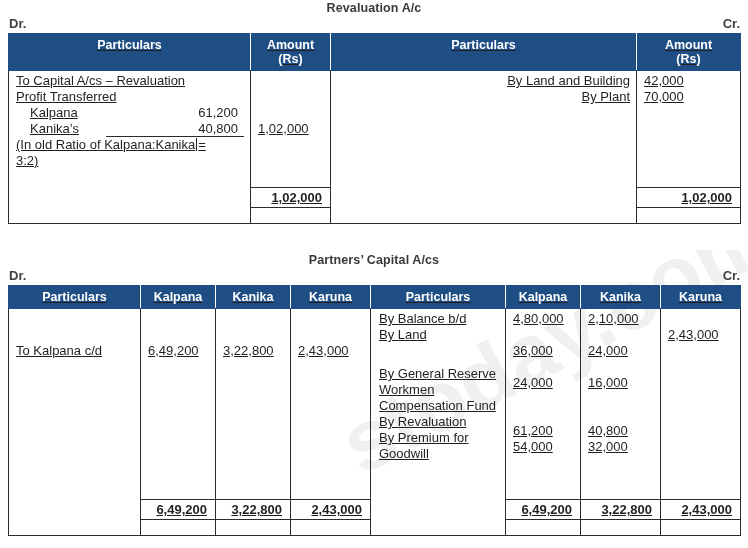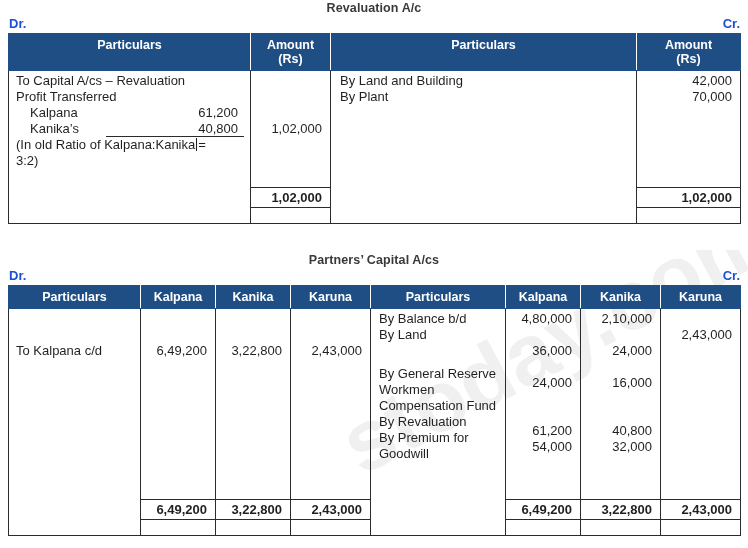--- a/index.html
+++ b/index.html
@@ -58,30 +58,31 @@
 
   .drcr {
     position: relative;
     height: 17px;
   }
   .drcr .dr, .drcr .cr {
     position: absolute;
     top: 0;
     font-size: 13px;
     font-weight: bold;
-    color: #1d4ed8;
+    color: #404040;
   }
   .drcr .dr { left: 9px; }
   .drcr .cr { right: 8px; }
 
   table.ledger {
     border-collapse: collapse;
     width: 732px;
     margin-left: 8px;
     table-layout: fixed;
+    text-decoration: underline;
   }
   table.ledger th, table.ledger td {
     border-left: 1px solid #2b2b2b;
     border-right: 1px solid #2b2b2b;
     padding: 0;
     vertical-align: top;
   }
   table.ledger thead th {
     background: #1f4e85;
     color: #ffffff;
@@ -92,21 +93,21 @@
     padding: 4px 0 4px 0;
     border-left: 1px solid #1f4e85;
     border-right: 1px solid #ffffff;
     border-top: 1px solid #1f4e85;
     border-bottom: 1px solid #1f4e85;
   }
   table.ledger thead th:last-child { border-right: 1px solid #1f4e85; }
   table.ledger thead th .sub { display: block; font-weight: bold; }
 
   .cell { padding: 2px 6px 2px 7px; font-size: 13px; line-height: 16px; }
-  .cell.num { text-align: right; padding-right: 8px; }
+  .cell.num { padding-right: 8px; }
 
   .row-body td { border-bottom: none; }
   .lines { font-size: 13px; line-height: 16px; }
   .lines .ln { white-space: nowrap; height: 16px; }
   .lines .ln.blank { height: 16px; }
   .indent { padding-left: 14px; }
 
   .subtotal-rule {
     border-top: 1px solid #2b2b2b;
     margin-top: -1px;
@@ -205,21 +206,21 @@
           <td>
             <div class="cell num lines" style="height:112px;">
               <div class="ln blank"></div>
               <div class="ln blank"></div>
               <div class="ln blank"></div>
               <div class="ln">1,02,000</div>
             </div>
           </td>
 
           <td>
-            <div class="cell lines" style="height:112px; padding-left:9px;">
+            <div class="cell lines" style="height:112px; padding-left:9px;text-align:right;">
               <div class="ln">By Land and Building</div>
               <div class="ln">By Plant</div>
             </div>
           </td>
 
           <td>
             <div class="cell num lines" style="height:112px;">
               <div class="ln">42,000</div>
               <div class="ln">70,000</div>
             </div>

